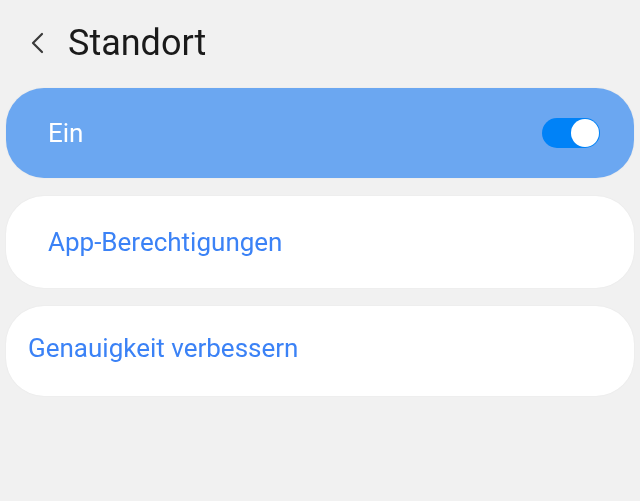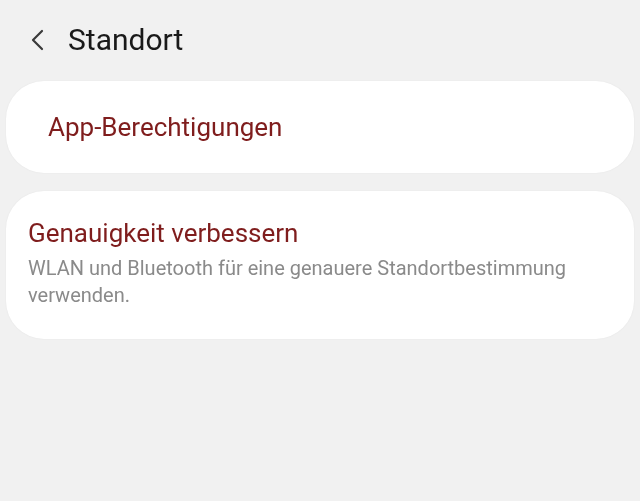--- a/index.html
+++ b/index.html
@@ -19,21 +19,21 @@
   .back-icon {
     width: 14px;
     height: 24px;
     display: flex;
     align-items: center;
     justify-content: center;
     cursor: pointer;
   }
   .back-icon svg { display: block; }
   .page-title {
-    font-size: 30px;
+    font-size: 36px;
     font-weight: 400;
     color: #1a1a1a;
   }
   .content {
     padding: 0 6px;
     display: flex;
     flex-direction: column;
     gap: 18px;
   }
   .card {
@@ -69,21 +69,21 @@
     height: 28px;
     background: #ffffff;
     border-radius: 50%;
   }
   .list-item {
     padding: 30px 42px 28px;
     cursor: pointer;
   }
   .item-title {
     font-size: 26px;
-    color: #7f1d1d;
+    color: #3b82f6;
     font-weight: 400;
     line-height: 1.3;
   }
   .item-sub {
     font-size: 20px;
     color: #8a8a8a;
     font-weight: 400;
     line-height: 1.35;
     margin-top: 4px;
   }
@@ -98,27 +98,32 @@
   <div class="back-icon">
     <svg width="13" height="22" viewBox="0 0 13 22" fill="none">
       <path d="M11 2 L2 11 L11 20" stroke="#3a3a3a" stroke-width="2.2" stroke-linecap="round" stroke-linejoin="round"></path>
     </svg>
   </div>
   <div class="page-title">Standort</div>
 </div>
 
 <div class="content">
 
+  <div class="card toggle-card">
+    <div class="toggle-label">Ein</div>
+    <div class="switch">
+      <div class="switch-thumb"></div>
+    </div>
+  </div>
 
   <div class="card">
     <div class="list-item">
       <div class="item-title">App-Berechtigungen</div>
     </div>
   </div>
 
   <div class="card">
     <div class="list-item with-sub">
       <div class="item-title">Genauigkeit verbessern</div>
-      <div class="item-sub">WLAN und Bluetooth für eine genauere Standortbestimmung verwenden.</div>
     </div>
   </div>
 
 </div>
 
 </body></html>

